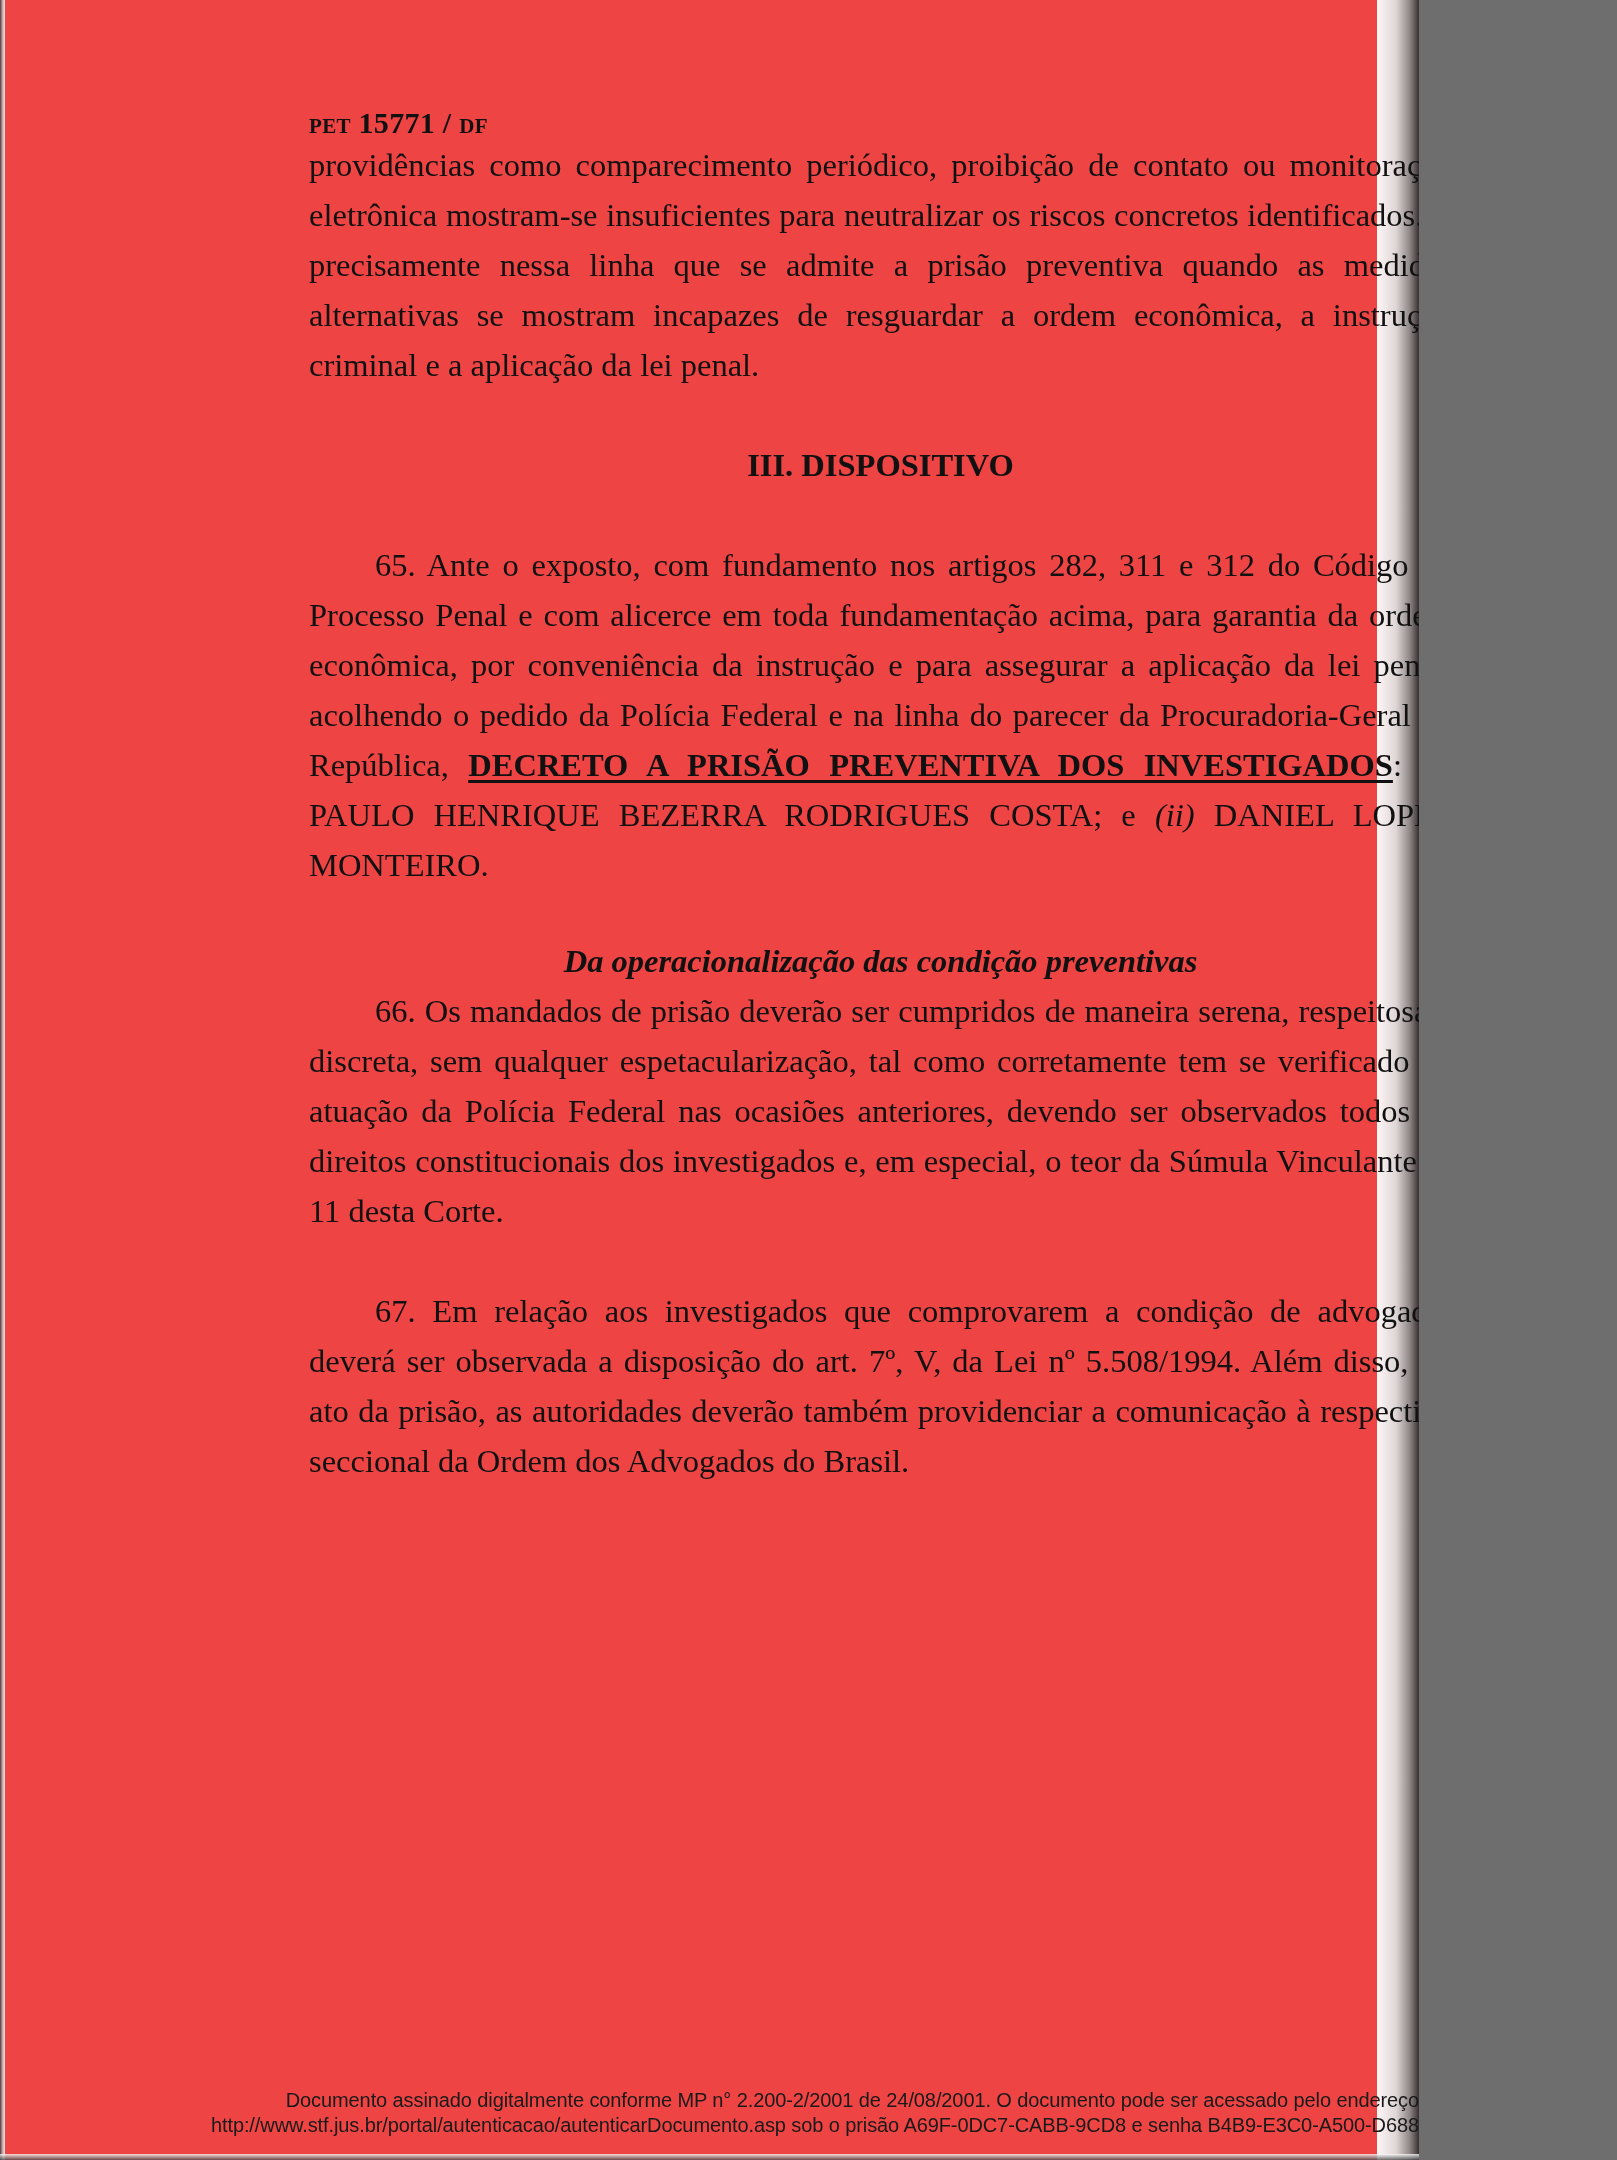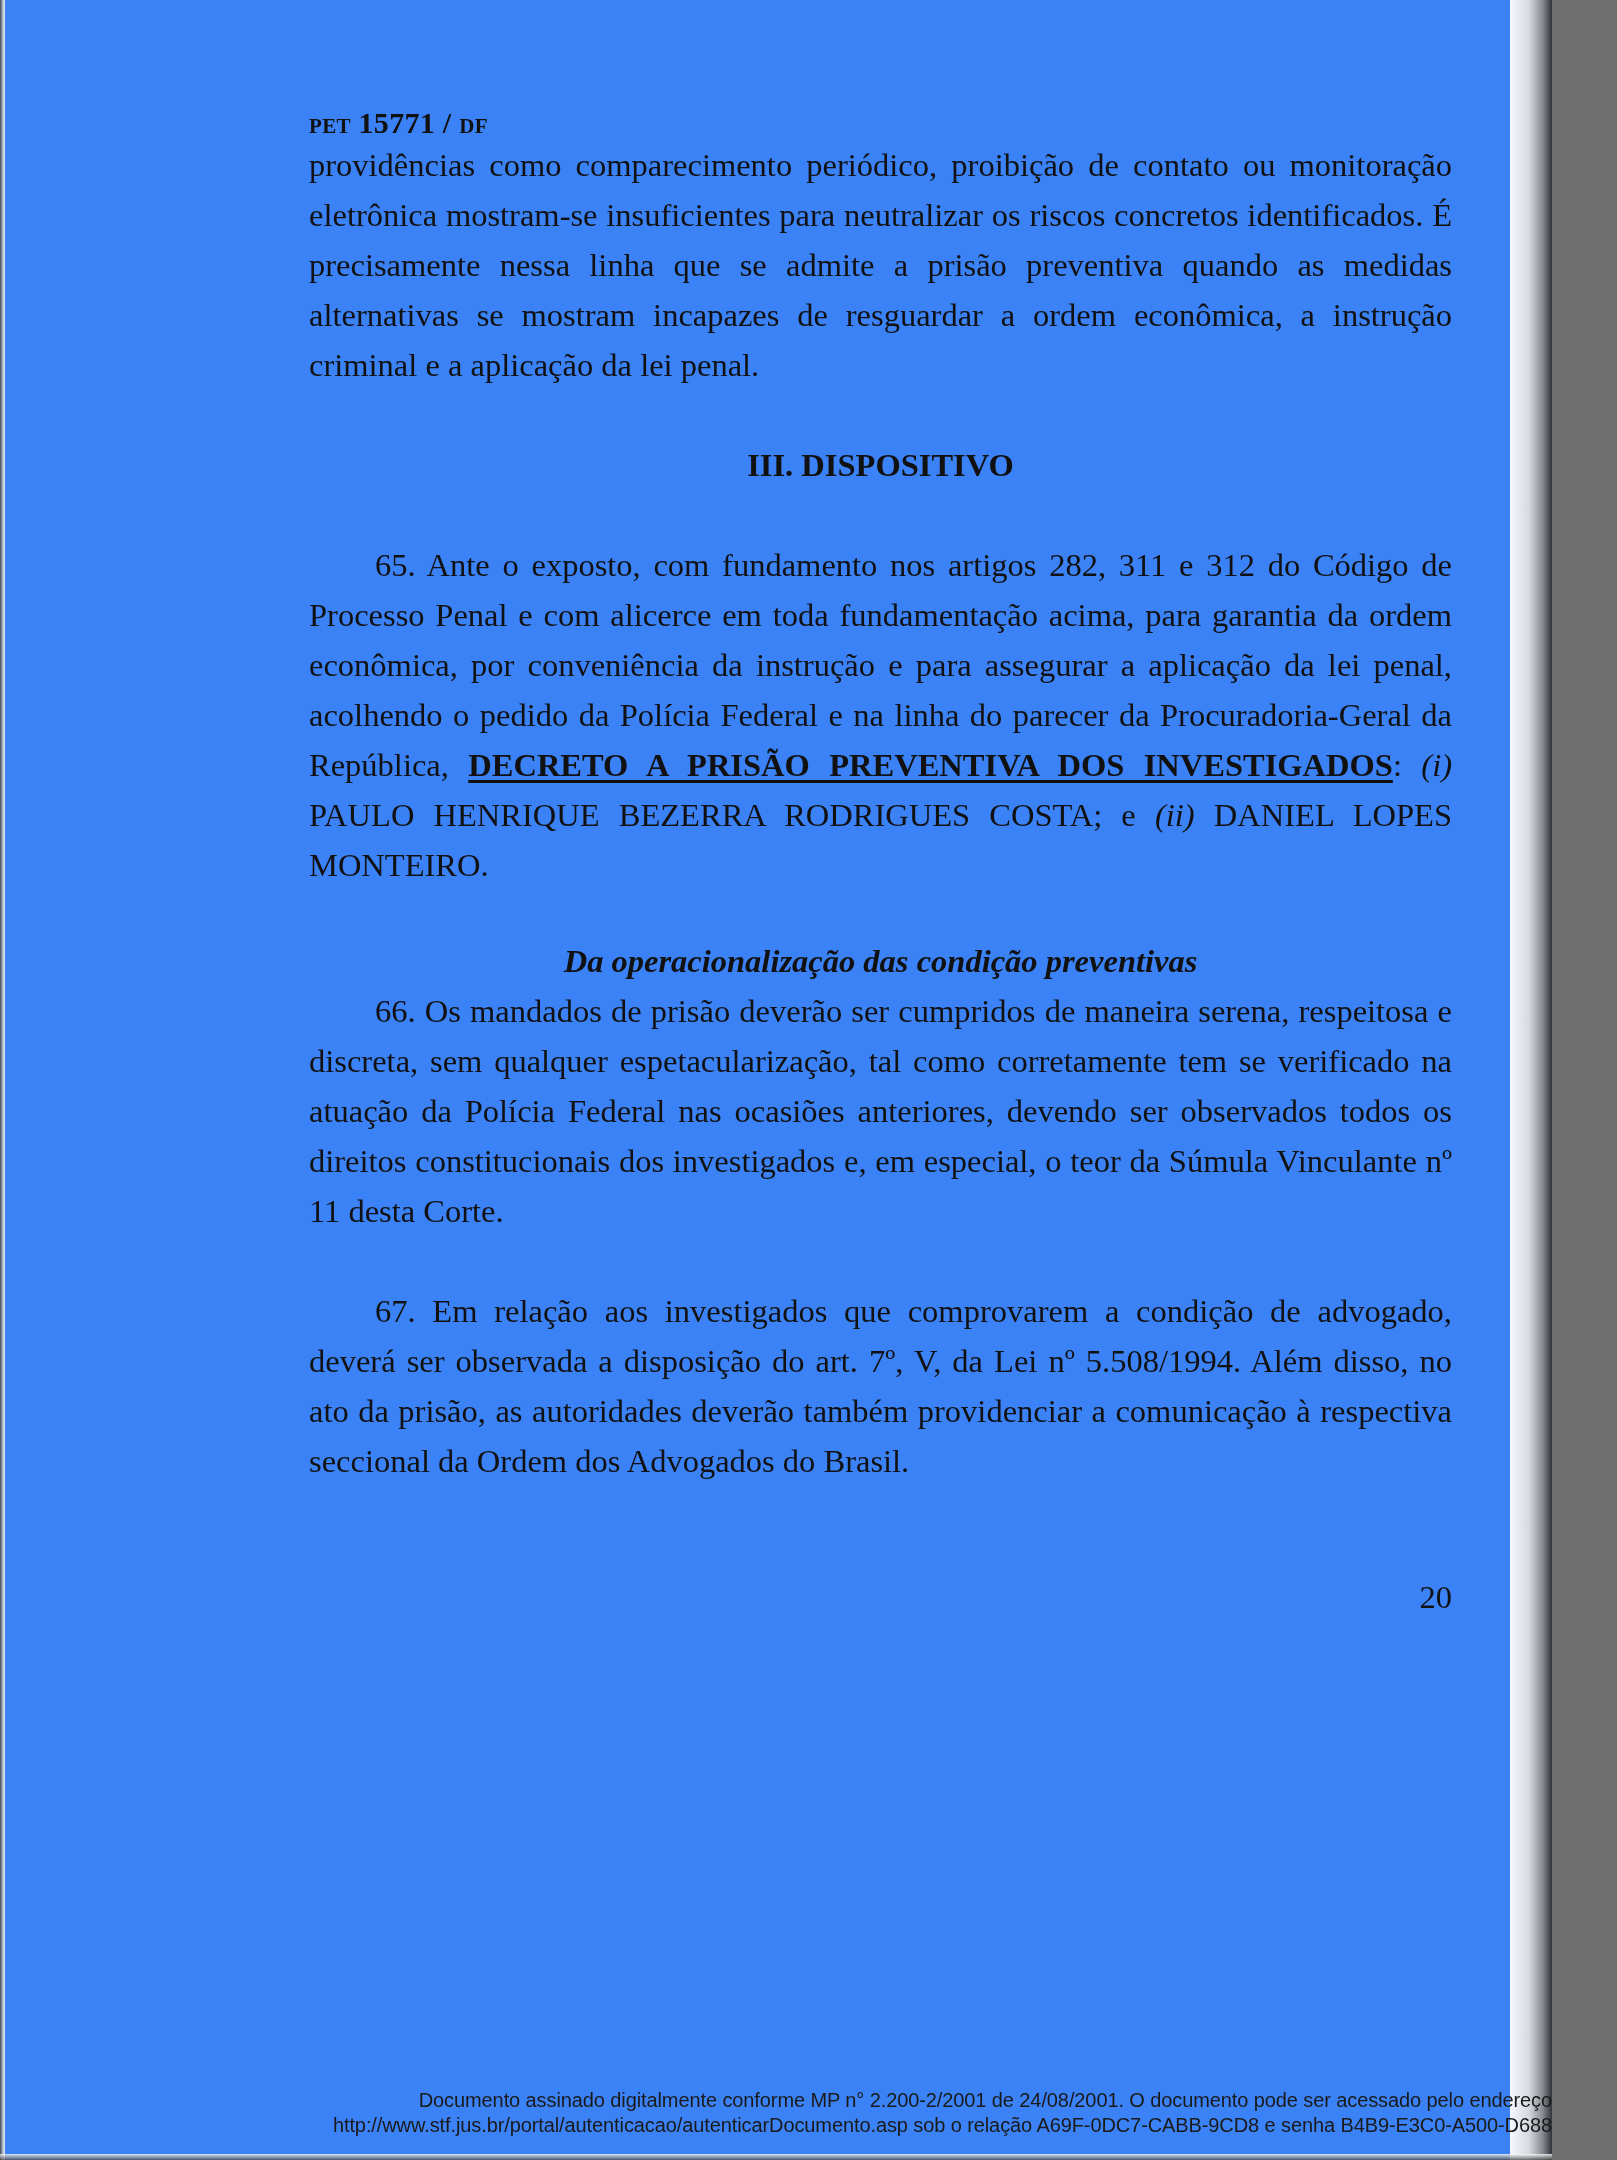--- a/index.html
+++ b/index.html
@@ -2,23 +2,23 @@
 <html><head>
 <meta charset="utf-8">
 <style>
   html, body {
     margin: 0;
     padding: 0;
     background: #6e6e6e;
   }
   .page {
     position: relative;
-    width: 1552px;
+    width: 1419px;
     height: 2160px;
-    background: #3b82f6;
+    background: #ef4444;
     overflow: hidden;
     font-family: "Liberation Serif", "DejaVu Serif", serif;
     color: #111111;
     box-sizing: border-box;
   }
   
   .scan-edge-left {
     position: absolute;
     left: 0; top: 0; bottom: 0;
     width: 5px;
@@ -147,16 +147,16 @@
     <div class="spacer-lg"></div>
 
     <p class="body"><span class="indent"></span><span>67. Em relação aos investigados que comprovarem a condição de advogado, deverá ser observada a disposição do art. 7º, V, da Lei nº 5.508/1994. Além disso, no ato da prisão, as autoridades deverão também providenciar a comunicação à respectiva seccional da Ordem dos Advogados do Brasil.</span></p>
 
     <div class="page-number"><span>20</span></div>
 
   </div>
 
   <div class="footer">
     <div class="line">Documento assinado digitalmente conforme MP n° 2.200-2/2001 de 24/08/2001. O documento pode ser acessado pelo endereço</div>
-    <div class="line">http://www.stf.jus.br/portal/autenticacao/autenticarDocumento.asp sob o relação A69F-0DC7-CABB-9CD8 e senha B4B9-E3C0-A500-D688</div>
+    <div class="line">http://www.stf.jus.br/portal/autenticacao/autenticarDocumento.asp sob o prisão A69F-0DC7-CABB-9CD8 e senha B4B9-E3C0-A500-D688</div>
   </div>
 
 </div>
 
 </body></html>

